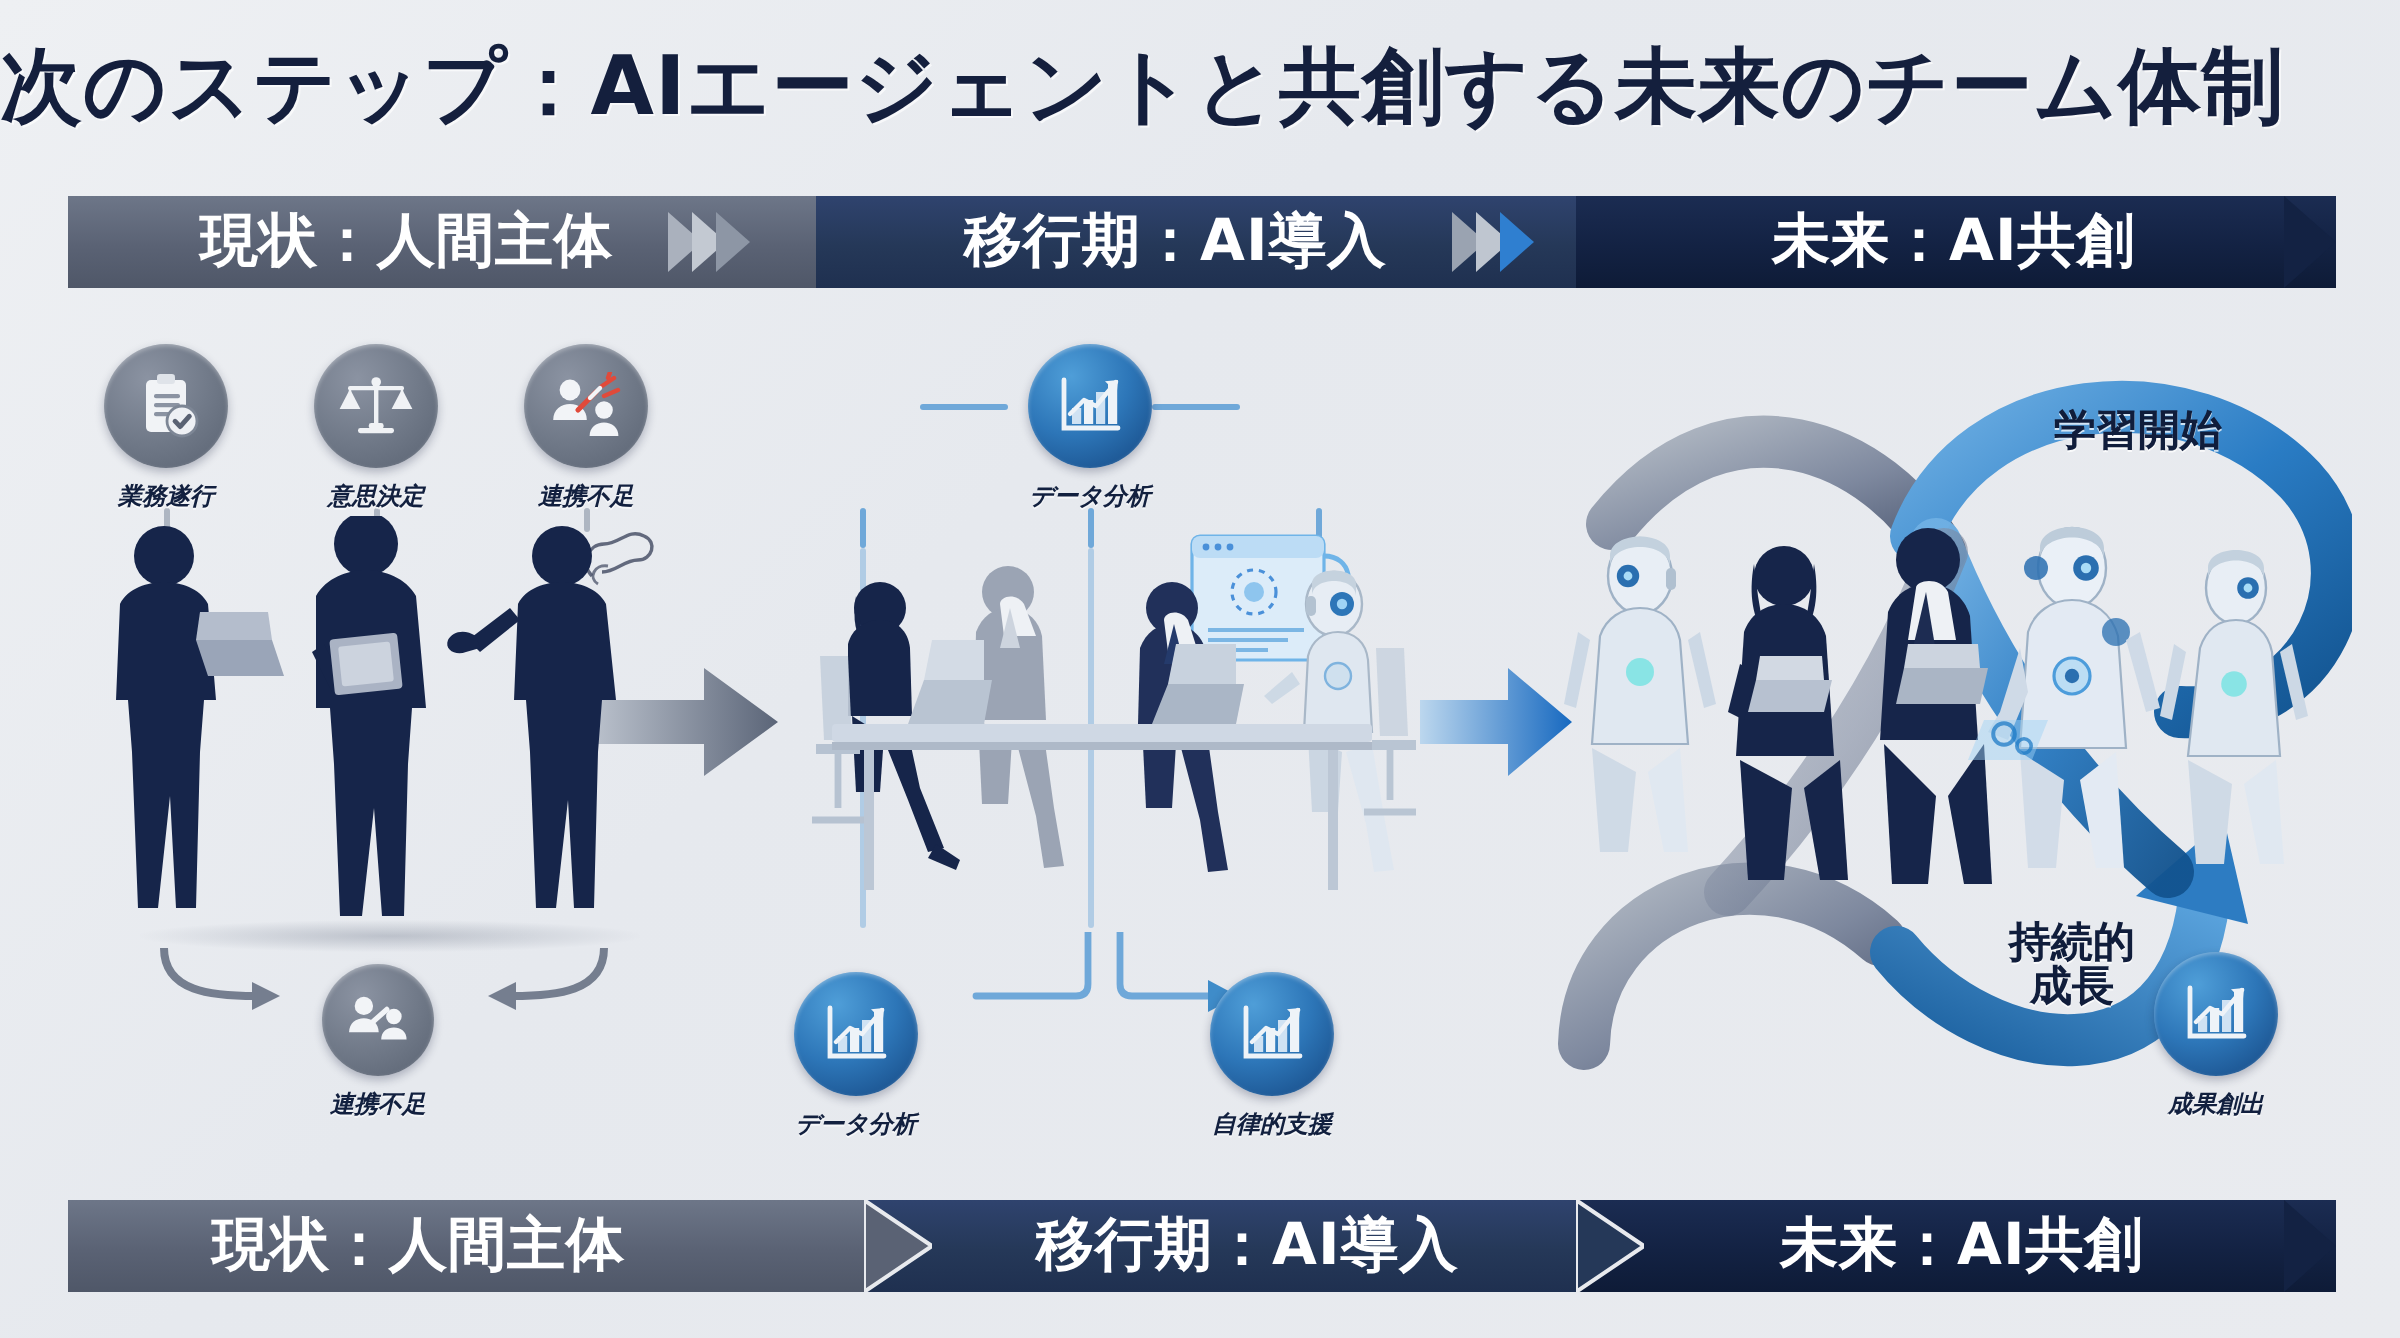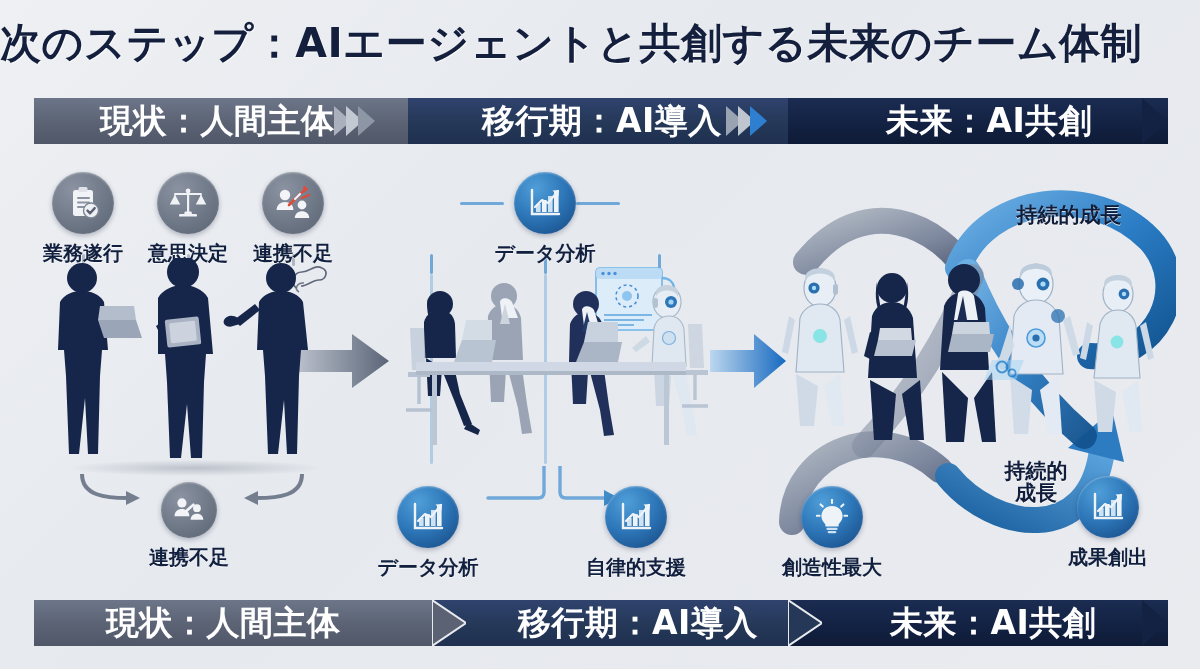--- a/index.html
+++ b/index.html
@@ -29,21 +29,21 @@
   .banner {
     position: absolute; left: 34px; width: 1134px; height: 46px;
     display: flex;
   }
   #banner-top { top: 98px; }
   #banner-bottom { top: 600px; }
 
   .banner-seg {
     position: relative; height: 46px;
     display: flex; align-items: center;
-    color: #ffffff; font-size: 33px; font-weight: 700;
+    color: #ffffff; font-size: 29px; font-weight: 700;
     letter-spacing: 0.5px; white-space: nowrap;
   }
   .seg-grey  { background: linear-gradient(180deg,#6d7688 0%, #5a6274 55%, #4f5768 100%); }
   .seg-navy  { background: linear-gradient(180deg,#2f436e 0%, #253858 55%, #1f3050 100%); }
   .seg-dark  { background: linear-gradient(180deg,#1b2c52 0%, #132243 55%, #0e1b37 100%); }
 
   
   .chev-group {
     position: absolute; top: 0; height: 46px; width: 72px;
     display: flex; align-items: center; z-index: 5; pointer-events: none;
@@ -76,22 +76,22 @@
   .chip-circle {
     width: 62px; height: 62px; border-radius: 50%;
     margin: 0 auto 6px auto; position: relative;
     display: flex; align-items: center; justify-content: center;
     box-shadow: 0 2px 5px rgba(20,30,60,0.28), inset 0 1px 2px rgba(255,255,255,0.35);
   }
   .c-grey { background: radial-gradient(circle at 35% 28%, #8b93a2 0%, #6f7887 55%, #596271 100%); }
   .c-blue { background: radial-gradient(circle at 35% 26%, #4f9ed8 0%, #2d76b8 48%, #14457f 100%); }
   .chip-circle svg { display: block; }
   .chip-label {
-    font-size: 20px; font-weight: 700; color: #12203f;
-    white-space: nowrap; text-shadow: 0 1px 0 rgba(255,255,255,0.6);
+    font-size: 12px; font-weight: 700; color: #12203f;
+    white-space: nowrap; text-shadow: 0 1px 0 rgba(255,255,255,0.6); font-style: italic;
   }
 
   
   .hline { position: absolute; height: 3px; background: #6fa8d9; border-radius: 2px; }
   .vline { position: absolute; width: 3px; background: #6fa8d9; border-radius: 2px; }
 
   
   .big-arrow { position: absolute; }
 
   
@@ -452,21 +452,21 @@
       <path d="M20,372 C22,300 110,268 168,320" fill="none" stroke="url(#sgGrey)" stroke-width="26" stroke-linecap="round" opacity="0.95"></path>
 
       <path d="M176,326 C222,382 318,396 330,300" fill="none" stroke="url(#sgBlue2)" stroke-width="26" stroke-linecap="round"></path>
       <path d="M296,298 L340,260 L352,312 Z" fill="#2d7cc2"></path>
 
       <path d="M196,122 C218,178 256,238 312,286" fill="none" stroke="url(#sgBlue)" stroke-width="26" stroke-linecap="round" opacity="0.95"></path>
       <path d="M200,126 C176,186 140,244 92,296" fill="none" stroke="url(#sgGrey)" stroke-width="24" stroke-linecap="round" opacity="0.55"></path>
     </svg>
 
 
-    <div class="wm" style="left:222px; top:54px; width:150px;">持続的成長</div>
+    <div class="wm" style="left:222px; top:54px; width:150px;">学習開始</div>
 
     <div id="future-scene">
       <svg width="392" height="212" viewBox="0 0 392 212">
 
         <g>
           <ellipse cx="42" cy="34" rx="16" ry="19" fill="#e8eef5" stroke="#9fb2c6" stroke-width="1.2"></ellipse>
           <path d="M27,30 C27,16 57,16 57,30 L57,24 C57,11 27,11 27,24 Z" fill="#c3d1de"></path>
           <circle cx="36" cy="34" r="5.6" fill="#2a6fb0"></circle>
           <circle cx="36" cy="34" r="2.2" fill="#a8dcf7"></circle>
           <rect x="55" y="30" width="5" height="11" rx="2.4" fill="#b0c0d0"></rect>
@@ -536,38 +536,20 @@
           <path d="M362,72 L370,106 L376,104 L368,68 Z" fill="#ccd8e5"></path>
         </g>
       </svg>
     </div>
 
     <div class="wm" style="left:218px; top:310px; width:92px;">
       <div>持続的</div>
       <div>成長</div>
     </div>
 
-    <div class="chip" style="left:4px; top:336px;">
-      <div class="chip-circle c-blue">
-        <svg width="32" height="36" viewBox="0 0 32 36">
-          <path d="M16,7 C22.2,7 26.6,11.6 26.6,17 C26.6,21 24,23.4 22.6,25.4
-                   L22.6,27.6 L9.4,27.6 L9.4,25.4 C8,23.4 5.4,21 5.4,17 C5.4,11.6 9.8,7 16,7 Z" fill="#eef3f8"></path>
-          <rect x="10.4" y="28.8" width="11.2" height="2.2" rx="1.1" fill="#cfe2f3"></rect>
-          <rect x="11.6" y="32" width="8.8" height="2.2" rx="1.1" fill="#cfe2f3"></rect>
-          <g stroke="#eef3f8" stroke-width="2.1" stroke-linecap="round">
-            <line x1="16" y1="0.8" x2="16" y2="4"></line>
-            <line x1="4.6" y1="5.4" x2="6.8" y2="7.6"></line>
-            <line x1="27.4" y1="5.4" x2="25.2" y2="7.6"></line>
-            <line x1="0.8" y1="16.8" x2="3.6" y2="16.8"></line>
-            <line x1="31.2" y1="16.8" x2="28.4" y2="16.8"></line>
-          </g>
-        </svg>
-      </div>
-      <div class="chip-label">創造性最大</div>
-    </div>
 
     <div class="chip" style="left:280px; top:326px;">
       <div class="chip-circle c-blue">
         <svg width="34" height="32" viewBox="0 0 34 32">
           <path d="M4,3 L4,27 L31,27" fill="none" stroke="#eef3f8" stroke-width="2.4" stroke-linecap="round"></path>
           <rect x="8" y="17" width="4.6" height="8" fill="#cfe2f3"></rect>
           <rect x="14" y="13" width="4.6" height="12" fill="#eef3f8"></rect>
           <rect x="20" y="9" width="4.6" height="16" fill="#cfe2f3"></rect>
           <rect x="26" y="5" width="4.6" height="20" fill="#eef3f8"></rect>
           <path d="M7,20 L14,13 L20,16 L30,4" fill="none" stroke="#eef3f8" stroke-width="2.2" stroke-linecap="round" stroke-linejoin="round"></path>

